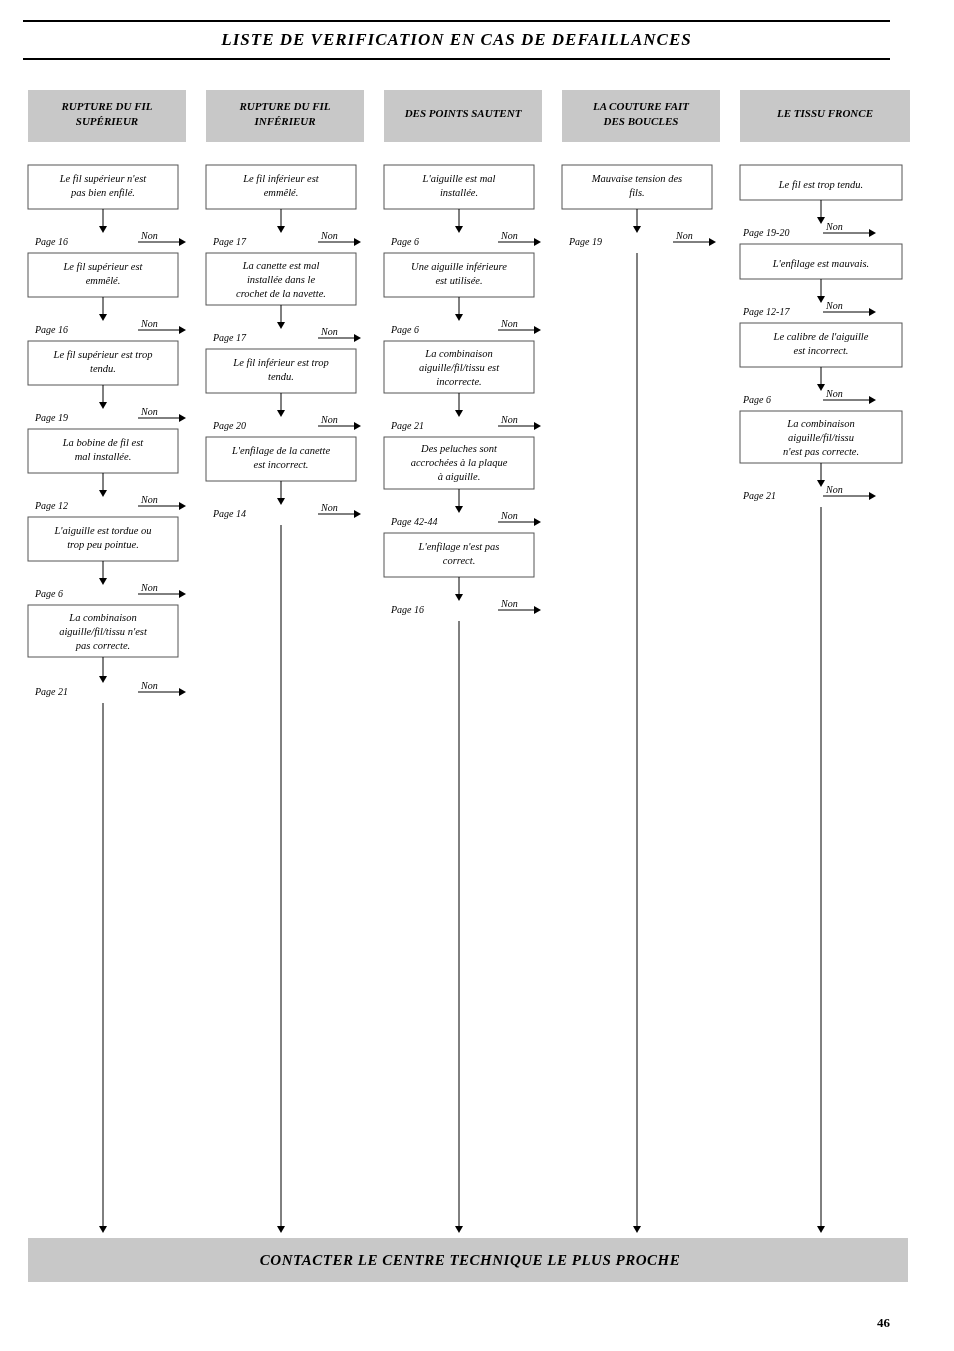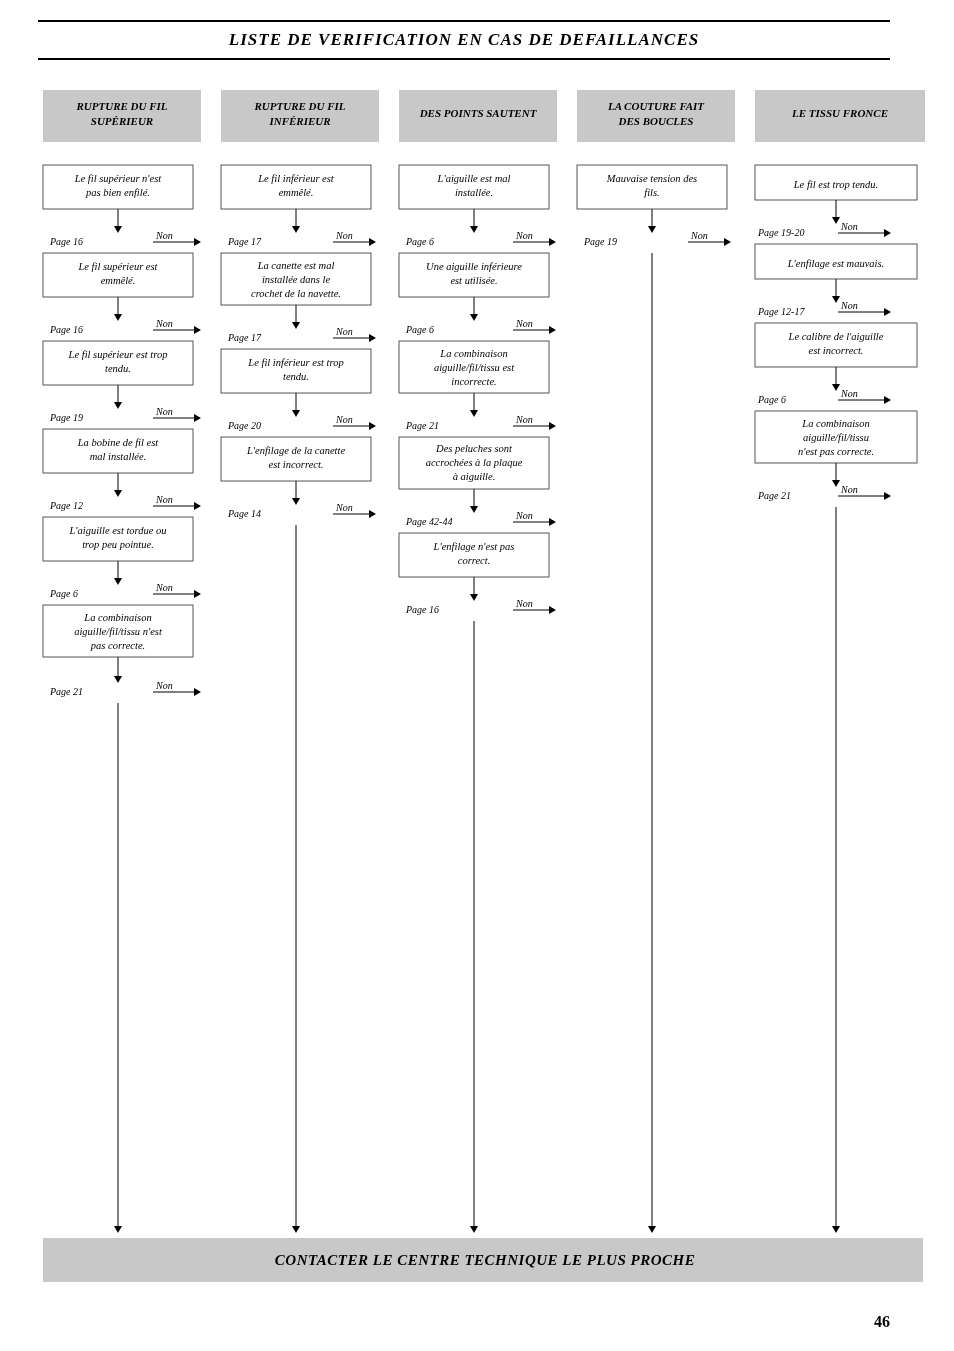--- a/index.html
+++ b/index.html
@@ -7,28 +7,28 @@
       background: #fff;
       font-family: 'Times New Roman', Times, serif;
       font-size: 11px;
       width: 954px;
       min-height: 1351px;
       position: relative;
     }
     .page {
       width: 920px;
       min-height: 1351px;
-      padding: 20px 30px 40px 38px;
+      padding: 20px 30px 40px 23px;
       position: relative;
     }
     .page-number {
       position: absolute;
       bottom: 20px;
       right: 30px;
-      font-size: 16px;
+      font-size: 13px;
       font-weight: bold;
     }
     .title-section {
       text-align: center;
       border-top: 2px solid #000;
       border-bottom: 2px solid #000;
       padding: 8px 0;
       margin-bottom: 30px;
     }
     .title-section h1 {

